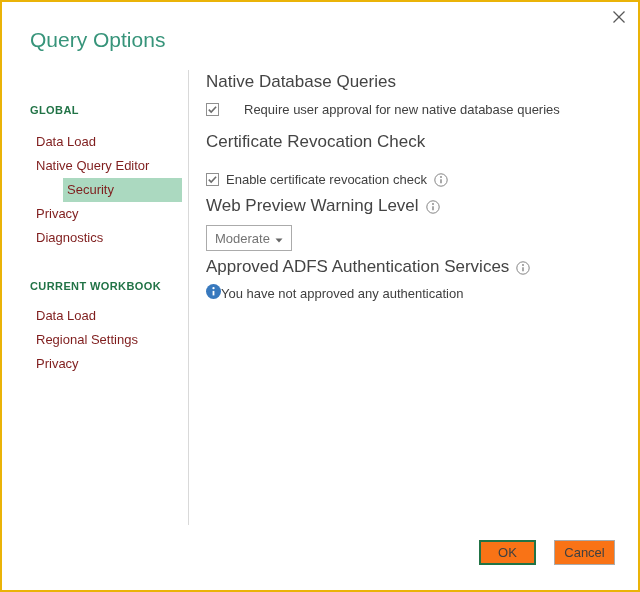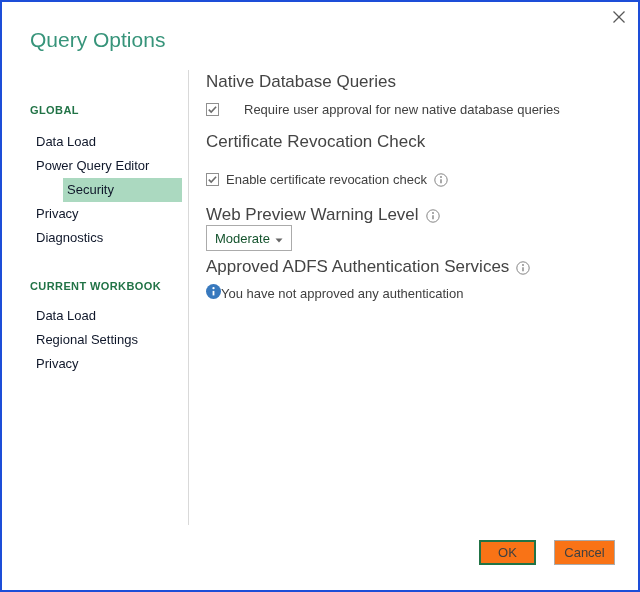--- a/index.html
+++ b/index.html
@@ -1,20 +1,20 @@
 <!DOCTYPE html>
 <html><head>
 <meta charset="utf-8">
 <style>
   html,body { margin:0; padding:0; background:#fff; }
   body { font-family:"Liberation Sans", sans-serif; }
 
   .dialog {
     position:relative; width:640px; height:592px; box-sizing:border-box;
-    background:#ffffff; border:2px solid #1d4ed8; overflow:hidden;
+    background:#ffffff; border:2px solid #eab308; overflow:hidden;
   }
 
   .close-btn {
     position:absolute; top:8px; right:10px; width:18px; height:18px;
     display:flex; align-items:center; justify-content:center; cursor:default;
   }
 
   .title {
     position:absolute; left:28px; top:26px;
     font-size:21px; font-weight:400; color:#37947a;
@@ -22,21 +22,21 @@
 
   
   .sidebar { position:absolute; left:28px; top:78px; width:152px; }
   .section-title {
     font-size:11px; font-weight:bold; color:#217346; letter-spacing:0.4px;
     height:12px; line-height:12px;margin-top:24px;
   }
   .nav-list { margin-top:14px; }
   .nav-list.second { margin-top:12px; }
   .nav-item {
-    height:24px; line-height:24px; font-size:13px; color:#0f172a;
+    height:24px; line-height:24px; font-size:13px; color:#7f1d1d;
     margin-left:2px; padding-left:4px; cursor:default;
   }
   .nav-item.selected { background:#abd9c0;margin-left:33px; }
   .section-title.second { margin-top:30px; }
 
   .divider {
     position:absolute; left:186px; top:68px; width:1px; height:455px;
     background:#d9d9d9;
   }
 
@@ -49,21 +49,21 @@
     position:absolute; left:204px; display:flex; align-items:center; gap:7px;
     font-size:13px; color:#404040; height:16px;
   }
   .checkbox { width:13px; height:13px; display:inline-flex; }
   .info-icon { display:inline-flex; margin-top:1px; }
 
   .dropdown {
     position:absolute; left:204px; top:223px; width:86px; height:26px;
     box-sizing:border-box; border:1px solid #ababab; background:#fff;
     display:flex; align-items:center; justify-content:space-between;
-    padding:0 8px; font-size:13px; color:#14532d; cursor:default;
+    padding:0 8px; font-size:13px; color:#737373; cursor:default;
   }
 
   .note {
     position:absolute; left:204px; top:281px; display:flex; 
     font-size:13px; color:#404040;
   }
   .note .blue-info { flex:0 0 auto; margin-top:1px; }
   .note-text { line-height:22px; }
 
   
@@ -88,21 +88,21 @@
       </svg>
     </span>
   </div>
 
   <div class="title">Query Options</div>
 
   <div class="sidebar">
     <div class="section-title">GLOBAL</div>
     <div class="nav-list">
       <div class="nav-item">Data Load</div>
-      <div class="nav-item">Power Query Editor</div>
+      <div class="nav-item">Native Query Editor</div>
       <div class="nav-item selected">Security</div>
       <div class="nav-item">Privacy</div>
       <div class="nav-item">Diagnostics</div>
     </div>
     <div class="section-title second">CURRENT WORKBOOK</div>
     <div class="nav-list second">
       <div class="nav-item">Data Load</div>
       <div class="nav-item">Regional Settings</div>
       <div class="nav-item">Privacy</div>
     </div>
@@ -136,21 +136,21 @@
     <span>Enable certificate revocation check</span>
     <span class="info-icon">
       <svg width="14" height="14" viewBox="0 0 14 14">
         <circle cx="7" cy="7" r="6.2" fill="none" stroke="#848484" stroke-width="1"></circle>
         <line x1="7" y1="6.2" x2="7" y2="10.3" stroke="#848484" stroke-width="1.4"></line>
         <circle cx="7" cy="4" r="0.9" fill="#848484"></circle>
       </svg>
     </span>
   </div>
 
-  <div class="h-section" style="top:194px;margin-top:9px;">
+  <div class="h-section" style="top:194px;">
     <span>Web Preview Warning Level</span>
     <span class="info-icon">
       <svg width="14" height="14" viewBox="0 0 14 14">
         <circle cx="7" cy="7" r="6.2" fill="none" stroke="#848484" stroke-width="1"></circle>
         <line x1="7" y1="6.2" x2="7" y2="10.3" stroke="#848484" stroke-width="1.4"></line>
         <circle cx="7" cy="4" r="0.9" fill="#848484"></circle>
       </svg>
     </span>
   </div>
   <div class="dropdown">

